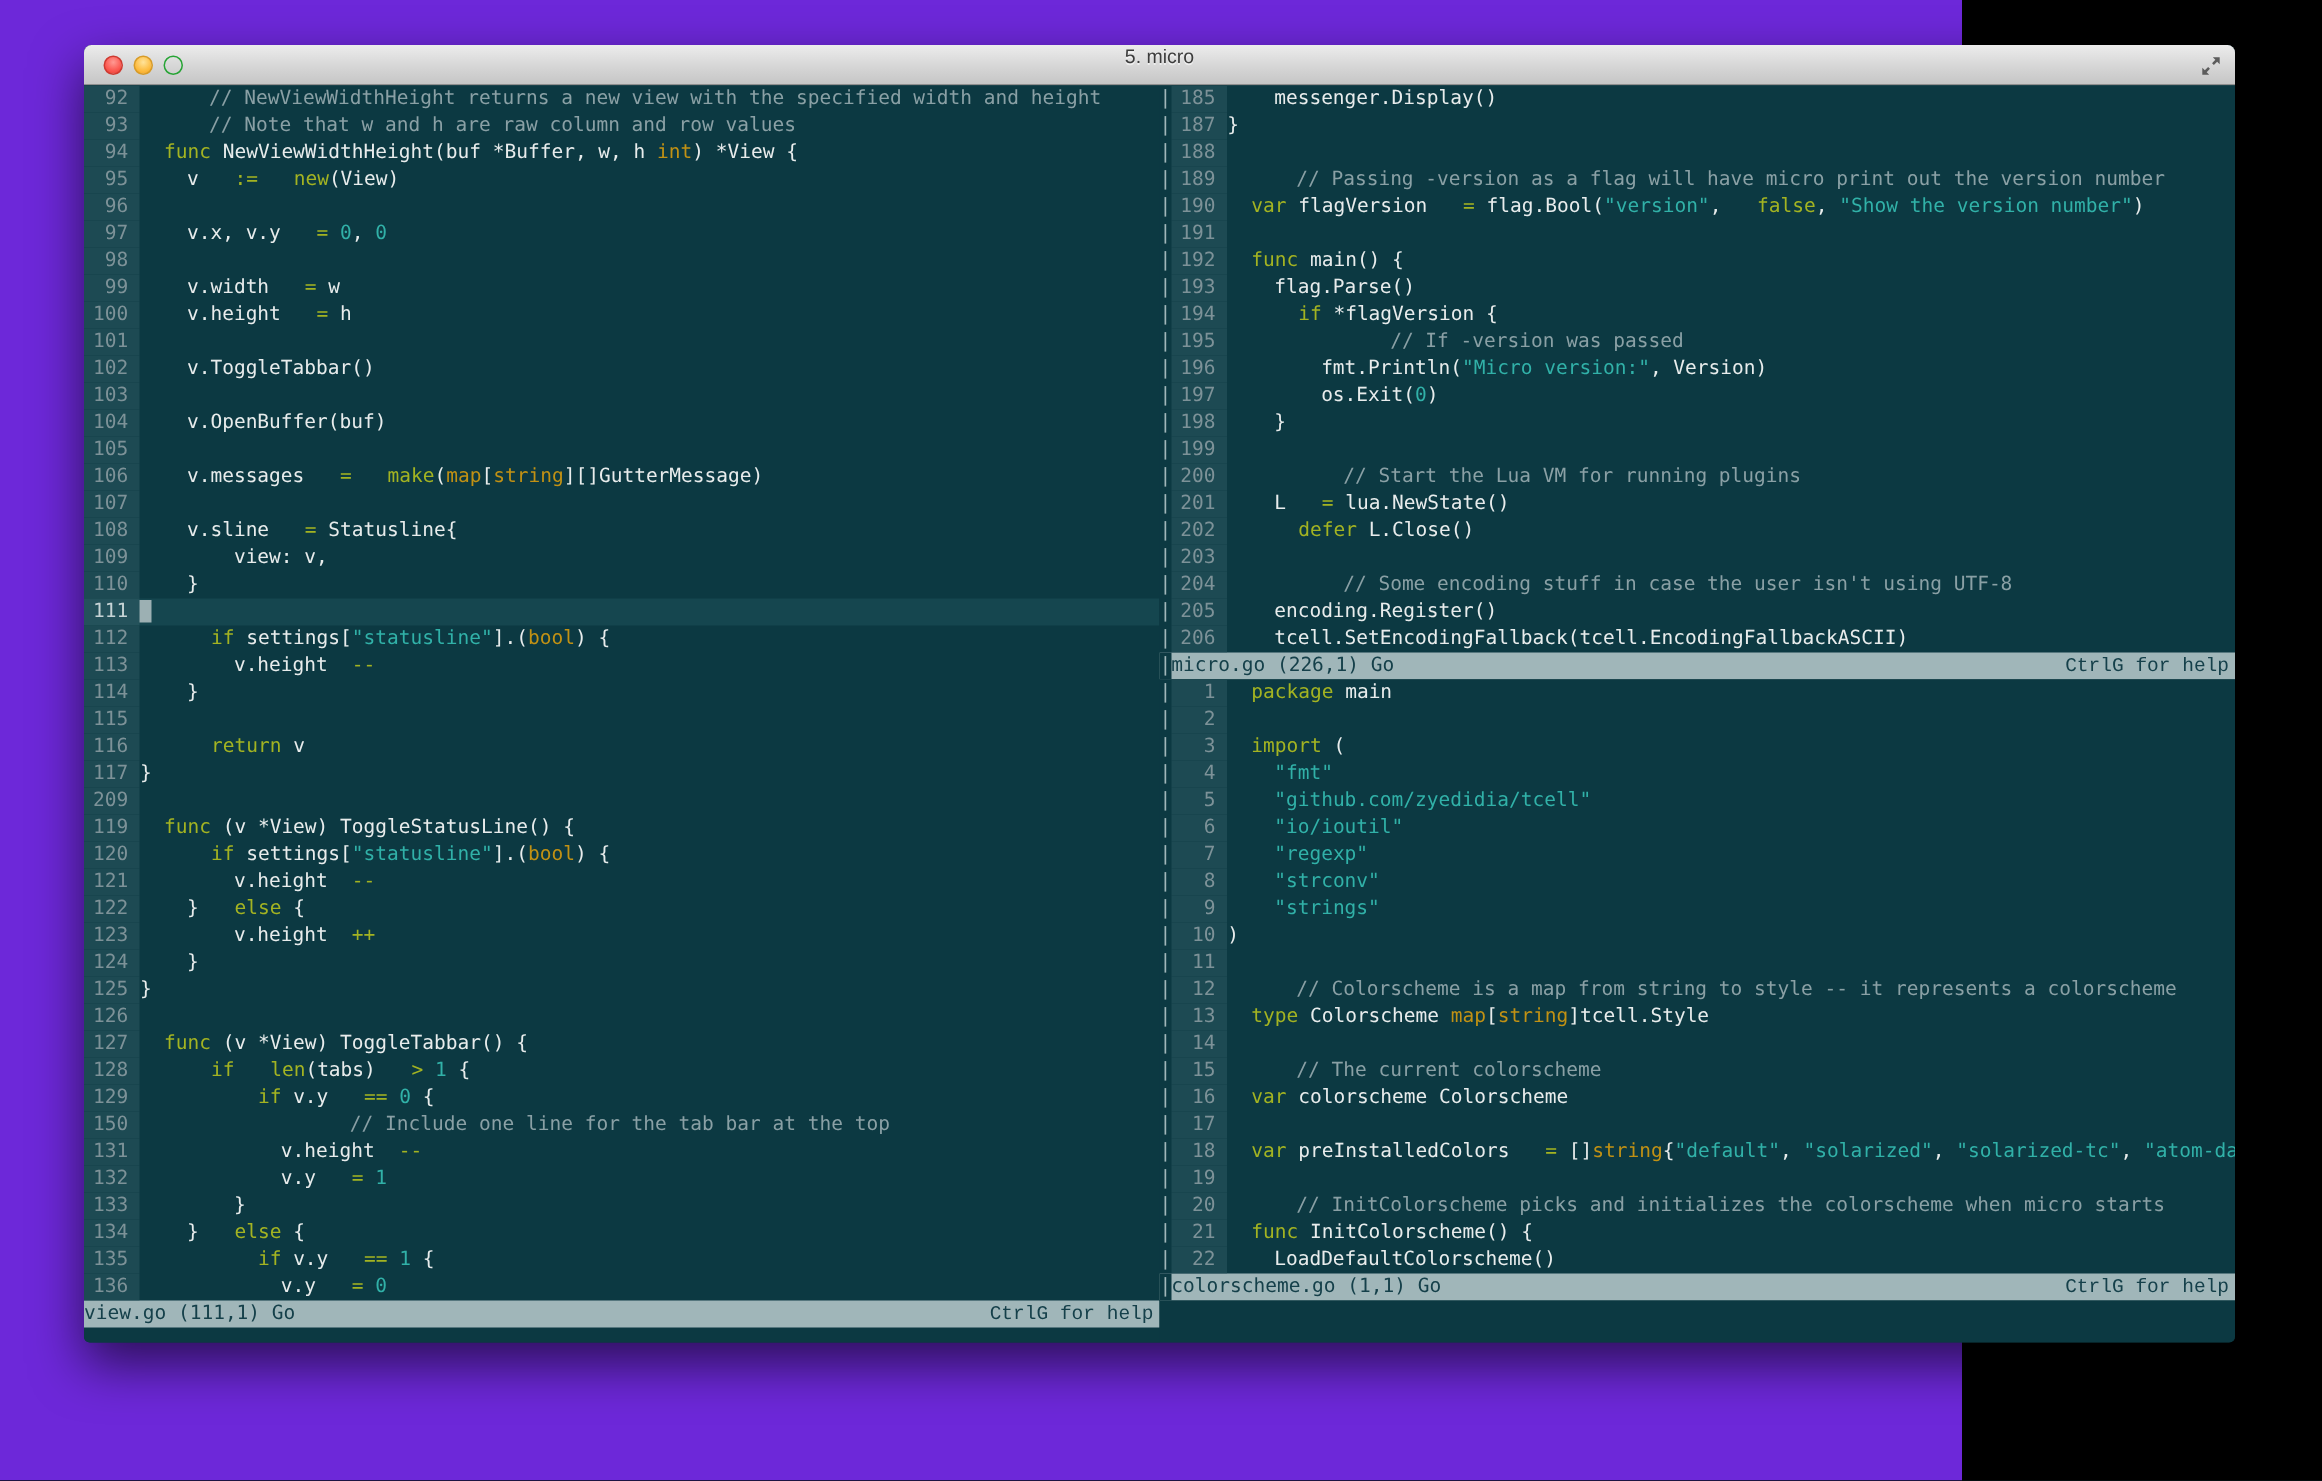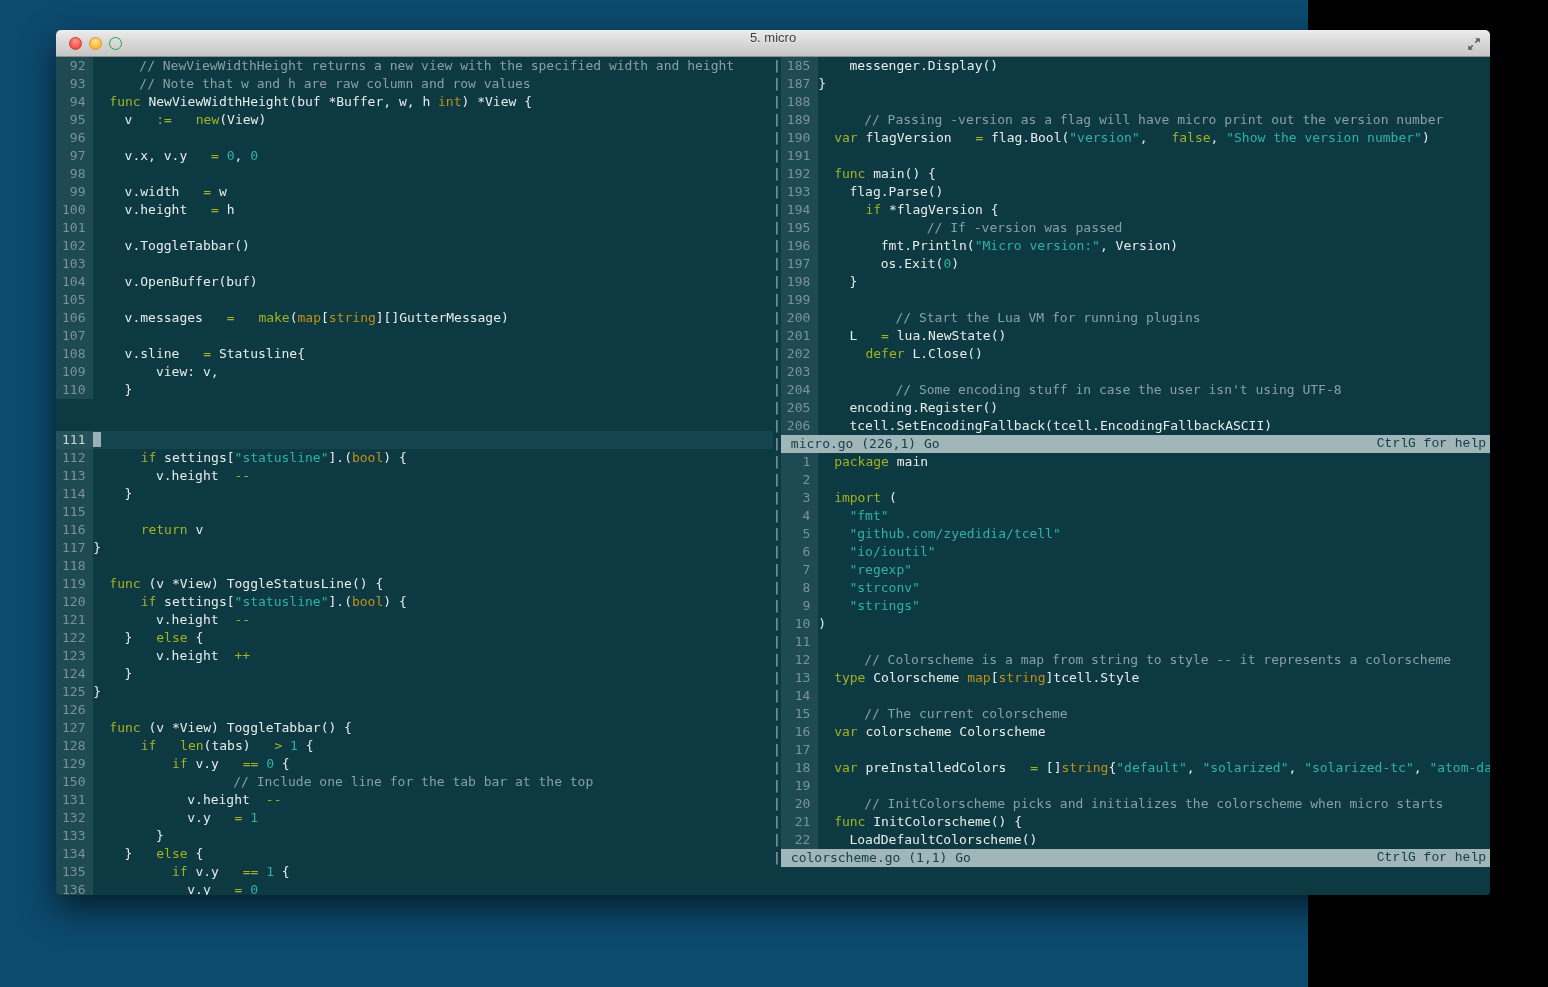--- a/index.html
+++ b/index.html
@@ -1,16 +1,16 @@
 <!DOCTYPE html>
 <html style="--bg: #0c3942; --gutter-bg: #1d4a53; --gutter-text: #7d9298; --gutter-current-bg: #24525b; --gutter-current-text: #c7d4d6; --hl: #15464f; --text: #e8ecec; --green: #a3b322; --cyan: #31b1a8; --orange: #c19114; --comment: #8aa0a5; --status-bg: #a0b6b9; --status-text: #15404a; --divider: #a0b6b9; --cursor: #9cb0b3;"><head>
 <meta charset="utf-8">
 <style>
   html,body{margin:0;padding:0;background:#000;width:1548px;height:987px;overflow:hidden;}
-  .desktop{position:relative;width:1308px;height:987px;background:#0c4a6e;}
+  .desktop{position:relative;width:1308px;height:987px;background:#6d28d9;}
   .window{position:absolute;left:56px;top:30px;width:1434px;height:865px;
     border-radius:5px 5px 4px 4px;overflow:hidden;background:var(--bg);
     box-shadow:0 14px 34px rgba(0,0,0,.6);}
   .titlebar{position:relative;height:27px;
     background:linear-gradient(#ececec,#d6d6d6 55%,#c6c6c6);
     border-bottom:1px solid #8f8f8f;box-sizing:border-box;}
   .title{position:absolute;left:0;right:0;top:0;height:27px;line-height:26px;
     text-align:center;font:13px "Liberation Sans",sans-serif;color:#3c3c3c;
     text-shadow:0 1px 0 rgba(255,255,255,.55);}
   .lights{position:absolute;left:13px;top:7px;display:flex;gap:7px;}
@@ -19,32 +19,32 @@
   .tl.yellow{background:radial-gradient(circle at 50% 32%,#ffe39a,#fdbc40 60%,#efa123);border-color:#d79b28;}
   .tl.green{background:radial-gradient(circle at 50% 32%,#9ee99a,#36c948 60%,#24a834;);border-color:#26a434;}
   .resize{position:absolute;right:9px;top:7px;width:14px;height:14px;cursor:pointer;}
   .content{position:relative;display:flex;height:838px;background:var(--bg);}
   .pane{position:relative;overflow:hidden;background:var(--bg);}
   .pane-left{width:717px;}
   .right-col{width:717px;display:flex;flex-direction:column;}
   .lines{overflow:hidden;}
   .row{height:18px;line-height:18px;white-space:pre;
     font:13px/18px "DejaVu Sans Mono",monospace;color:var(--text);}
-  .row.current{background:var(--hl);margin-top:32px;}
+  .row.current{background:var(--hl);}
   .gutter{display:inline-block;background:var(--gutter-bg);color:var(--gutter-text);
     padding-left:6px;white-space:pre;}
   .row.current .gutter{background:var(--gutter-current-bg);color:var(--gutter-current-text);}
   .divch{color:var(--divider);white-space:pre;}
   .cursor{background:var(--cursor);}
   .tk-p{color:var(--text);} .tk-k{color:var(--green);margin-left:16px;} .tk-t{color:var(--orange);}
   .tk-s,.tk-n{color:var(--cyan);} .tk-c{color:var(--comment);margin-left:46px;}
   .statusbar{height:18px;line-height:18px;display:flex;white-space:pre;
     font:13px/18px "DejaVu Sans Mono",monospace;
     background:var(--status-bg);color:var(--status-text);}
-  .sb-left{flex:1;padding-left:10px;}
+  .sb-left{flex:1;padding-left:0;}
   .sb-right{padding-right:4px;font-family:Liberation Mono, monospace;}
   .sbdiv{background:var(--bg);}
 </style>
 </head>
 <body>
 
 <div class="desktop">
   <div class="window">
 
     <div class="titlebar">
@@ -85,21 +85,21 @@
             <div class="row"><span class="gutter">108 </span><span class="code"><span class="tk-p">    v.sline </span><span class="tk-k">=</span><span class="tk-p"> Statusline{</span></span></div>
             <div class="row"><span class="gutter">109 </span><span class="code"><span class="tk-p">        view: v,</span></span></div>
             <div class="row"><span class="gutter">110 </span><span class="code"><span class="tk-p">    }</span></span></div>
             <div class="row current"><span class="gutter">111 </span><span class="code"><span class="cursor"> </span></span></div>
             <div class="row"><span class="gutter">112 </span><span class="code"><span class="tk-p">    </span><span class="tk-k">if</span><span class="tk-p"> settings[</span><span class="tk-s">"statusline"</span><span class="tk-p">].(</span><span class="tk-t">bool</span><span class="tk-p">) {</span></span></div>
             <div class="row"><span class="gutter">113 </span><span class="code"><span class="tk-p">        v.height</span><span class="tk-k">--</span></span></div>
             <div class="row"><span class="gutter">114 </span><span class="code"><span class="tk-p">    }</span></span></div>
             <div class="row"><span class="gutter">115 </span><span class="code"></span></div>
             <div class="row"><span class="gutter">116 </span><span class="code"><span class="tk-p">    </span><span class="tk-k">return</span><span class="tk-p"> v</span></span></div>
             <div class="row"><span class="gutter">117 </span><span class="code"><span class="tk-p">}</span></span></div>
-            <div class="row"><span class="gutter">118 </span><span class="code"></span></div>
+            <div class="row"><span class="gutter">209 </span><span class="code"></span></div>
             <div class="row"><span class="gutter">119 </span><span class="code"><span class="tk-k">func</span><span class="tk-p"> (v *View) ToggleStatusLine() {</span></span></div>
             <div class="row"><span class="gutter">120 </span><span class="code"><span class="tk-p">    </span><span class="tk-k">if</span><span class="tk-p"> settings[</span><span class="tk-s">"statusline"</span><span class="tk-p">].(</span><span class="tk-t">bool</span><span class="tk-p">) {</span></span></div>
             <div class="row"><span class="gutter">121 </span><span class="code"><span class="tk-p">        v.height</span><span class="tk-k">--</span></span></div>
             <div class="row"><span class="gutter">122 </span><span class="code"><span class="tk-p">    } </span><span class="tk-k">else</span><span class="tk-p"> {</span></span></div>
             <div class="row"><span class="gutter">123 </span><span class="code"><span class="tk-p">        v.height</span><span class="tk-k">++</span></span></div>
             <div class="row"><span class="gutter">124 </span><span class="code"><span class="tk-p">    }</span></span></div>
             <div class="row"><span class="gutter">125 </span><span class="code"><span class="tk-p">}</span></span></div>
             <div class="row"><span class="gutter">126 </span><span class="code"></span></div>
             <div class="row"><span class="gutter">127 </span><span class="code"><span class="tk-k">func</span><span class="tk-p"> (v *View) ToggleTabbar() {</span></span></div>
             <div class="row"><span class="gutter">128 </span><span class="code"><span class="tk-p">    </span><span class="tk-k">if</span><span class="tk-p"> </span><span class="tk-k">len</span><span class="tk-p">(tabs) </span><span class="tk-k">&gt;</span><span class="tk-p"> </span><span class="tk-n">1</span><span class="tk-p"> {</span></span></div>

